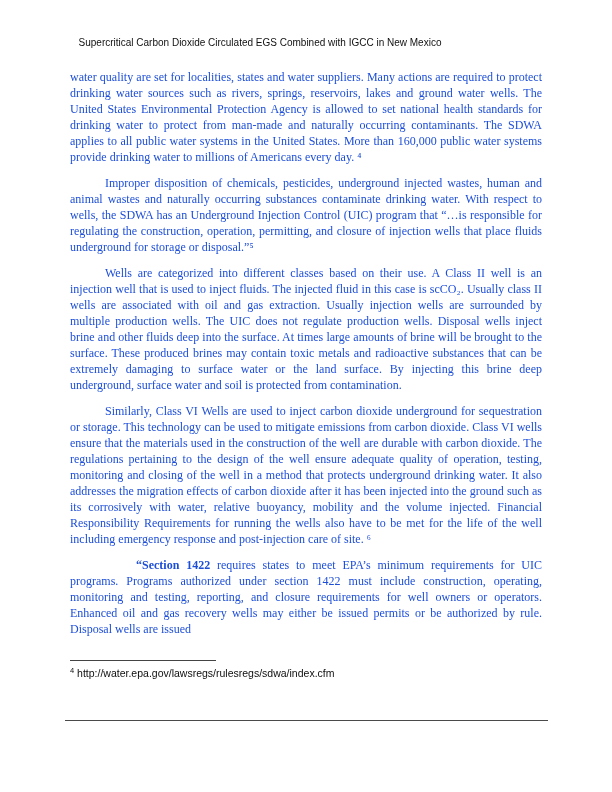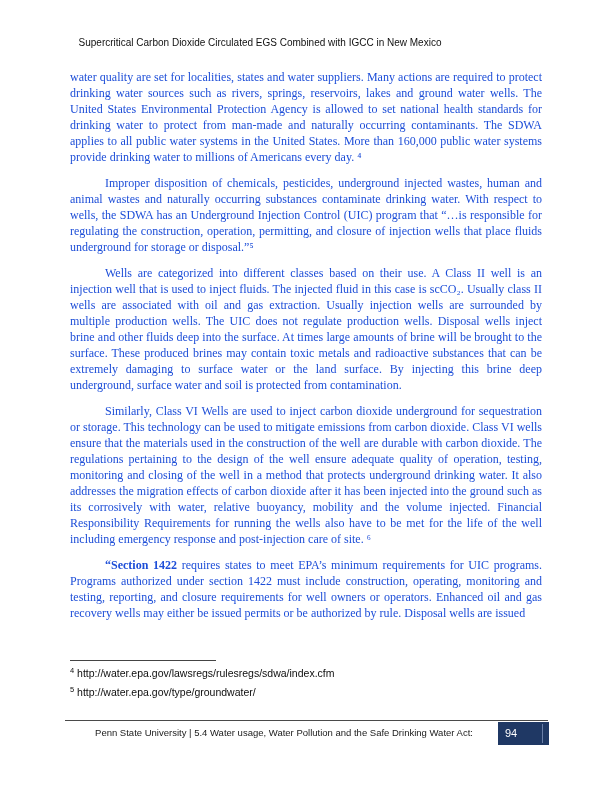--- a/index.html
+++ b/index.html
@@ -38,20 +38,21 @@
     line-height: 16px;
     text-align: justify;
     color: #1d4ed8;
   }
   .para.indent {
     text-indent: 35px;
     font-family: Liberation Serif, serif;
   }
   .para b {
     font-weight: bold;
+    margin-left: 31px;
   }
   .footnote-sep {
     position: absolute;
     left: 70px;
     top: 660px;
     width: 146px;
     border-top: 1px solid #444444;
     height: 0;
   }
   .footnotes {
@@ -134,26 +135,18 @@
     <p class="para indent"><span>Improper disposition of chemicals, pesticides, underground injected wastes, human and animal wastes and naturally occurring substances contaminate drinking water. With respect to wells, the SDWA has an Underground Injection Control (UIC) program that “…is responsible for regulating the construction, operation, permitting, and closure of injection wells that place fluids underground for storage or disposal.”⁵</span></p>
     <p class="para indent"><span>Wells are categorized into different classes based on their use. A Class II well is an injection well that is used to inject fluids. The injected fluid in this case is scCO₂. Usually class II wells are associated with oil and gas extraction. Usually injection wells are surrounded by multiple production wells. The UIC does not regulate production wells. Disposal wells inject brine and other fluids deep into the surface. At times large amounts of brine will be brought to the surface. These produced brines may contain toxic metals and radioactive substances that can be extremely damaging to surface water or the land surface. By injecting this brine deep underground, surface water and soil is protected from contamination.</span></p>
     <p class="para indent"><span>Similarly, Class VI Wells are used to inject carbon dioxide underground for sequestration or storage. This technology can be used to mitigate emissions from carbon dioxide. Class VI wells ensure that the materials used in the construction of the well are durable with carbon dioxide. The regulations pertaining to the design of the well ensure adequate quality of operation, testing, monitoring and closing of the well in a method that protects underground drinking water. It also addresses the migration effects of carbon dioxide after it has been injected into the ground such as its corrosively with water, relative buoyancy, mobility and the volume injected. Financial Responsibility Requirements for running the wells also have to be met for the life of the well including emergency response and post-injection care of site. ⁶</span></p>
     <p class="para indent"><b>“Section 1422</b><span> requires states to meet EPA’s minimum requirements for UIC programs. Programs authorized under section 1422 must include construction, operating, monitoring and testing, reporting, and closure requirements for well owners or operators.  Enhanced oil and gas recovery wells may either be issued permits or be authorized by rule. Disposal wells are issued</span></p>
   </div>
 
   <div class="footnote-sep"></div>
 
   <div class="footnotes">
     <div class="footnote"><sup>4</sup> <span>http://water.epa.gov/lawsregs/rulesregs/sdwa/index.cfm</span></div>
-    <div class="footnote"><sup>5</sup> <span>http://water.epa.gov/type/groundwater/</span></div>
   </div>
 
   <div class="footer-rule"></div>
 
-  <div class="footer-row">
-    <div class="footer-text">Penn State University | 5.4 Water usage, Water Pollution and the Safe Drinking Water Act:</div>
-    <div class="page-num-box" style="background: rgb(31, 56, 100);">
-      <div class="page-num-accent" style="background: rgb(106, 127, 168);"></div>
-      <div class="page-num">94</div>
-    </div>
-  </div>
 
 </div>
 
 </body></html>

